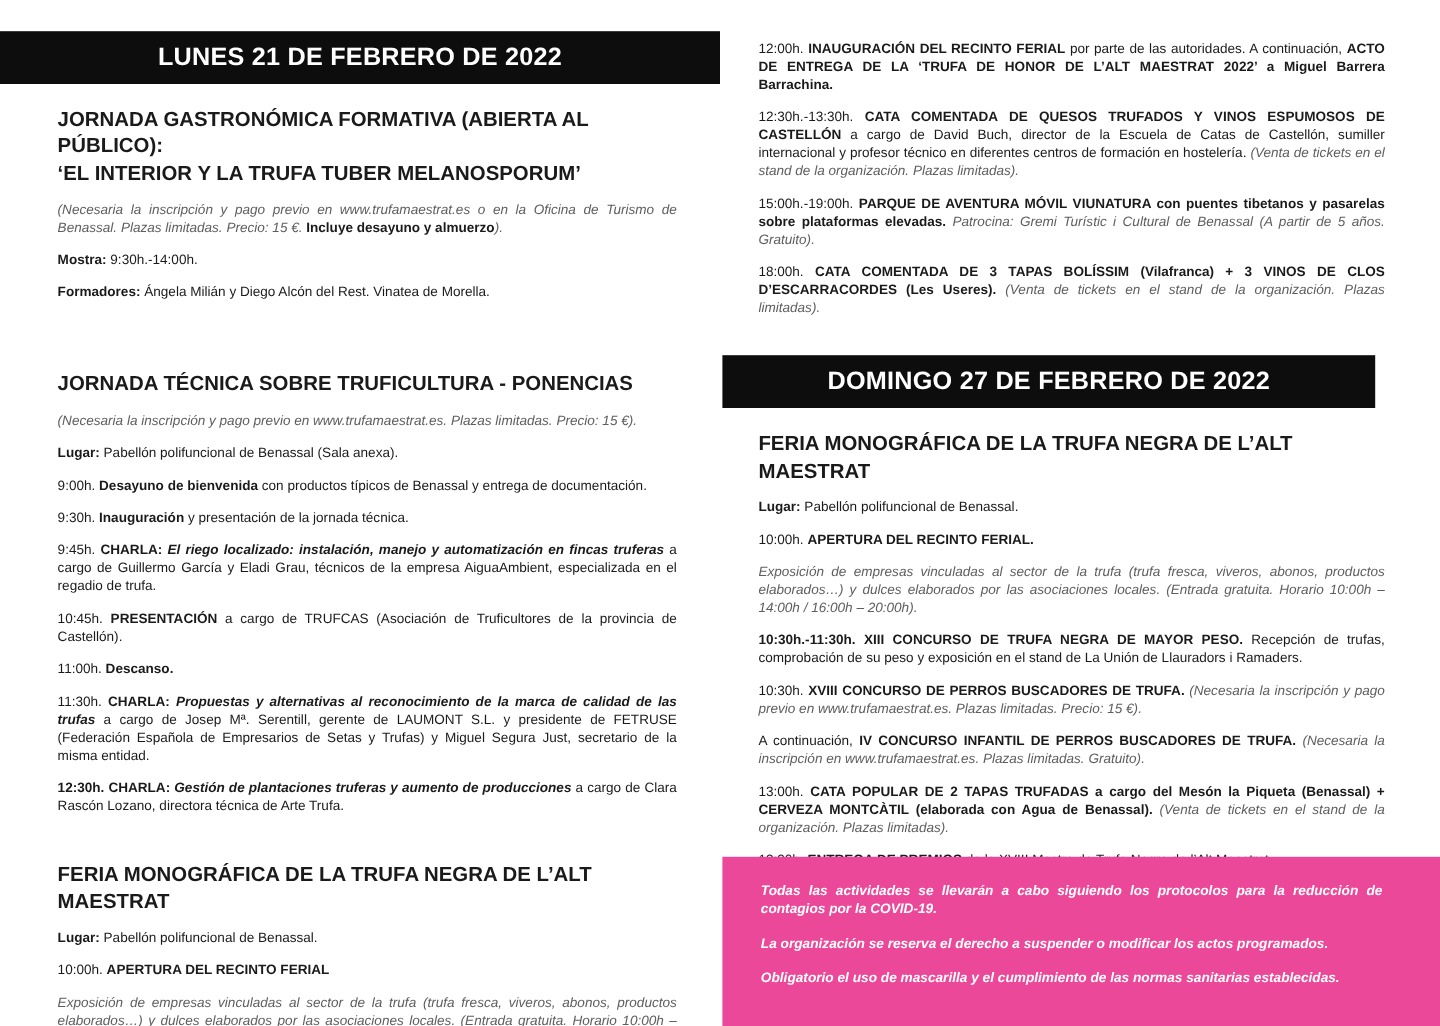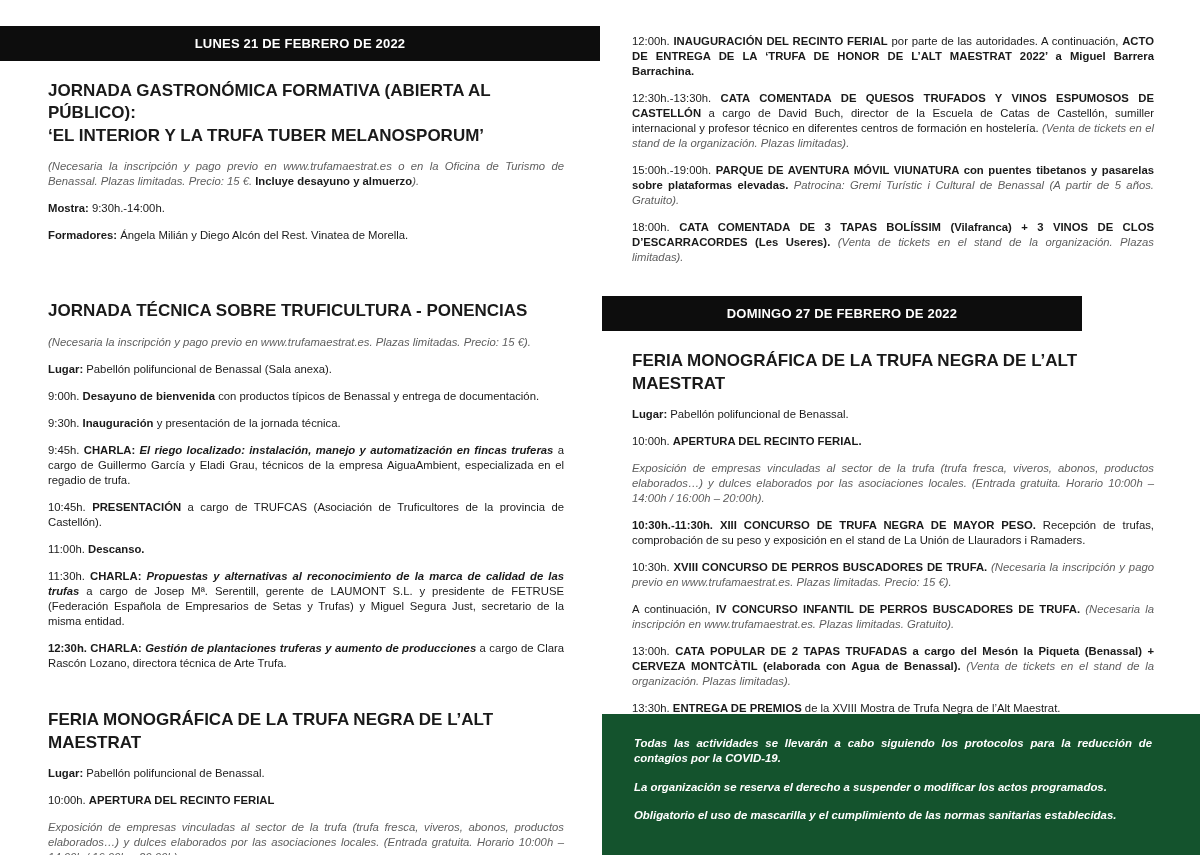--- a/index.html
+++ b/index.html
@@ -28,31 +28,31 @@
   }
   .col-left { padding: 0; }
   .col-right { padding: 0; }
 
   
   .date-banner {
     background: #0d0d0d;
     color: #ffffff;
     text-align: center;
     font-weight: bold;
-    font-size: 13px;
+    font-size: 21px;
     letter-spacing: 0.2px;
     padding: 10px 0 10px 0;
     box-sizing: border-box;
   }
   .banner-left {
     margin: 0 0 0 0;
     width: 600px;
   }
   .banner-right {
-    width: 480px;
+    width: 544px;
     margin-left: 2px;
   }
 
   .body-pad-left {
     padding: 0 36px 0 48px;
   }
   .body-pad-right {
     padding: 0 46px 0 32px;
   }
 
@@ -84,21 +84,21 @@
   .top-gap-left { height: 26px; }
   .after-banner { height: 19px; }
 
   
   .notice-box {
     position: absolute;
     left: 602px;
     top: 714px;
     width: 598px;
     height: 141px;
-    background: #14532d;
+    background: #ec4899;
     box-sizing: border-box;
     padding: 22px 48px 0 32px;
   }
   .notice-box p {
     color: #ffffff;
     font-style: italic;
     font-weight: bold;
     font-size: 11.4px;
     line-height: 1.34;
     margin: 0 0 13px 0;

